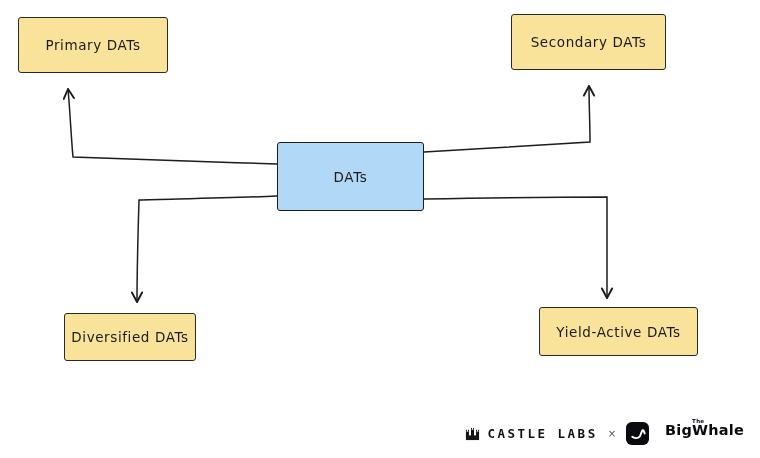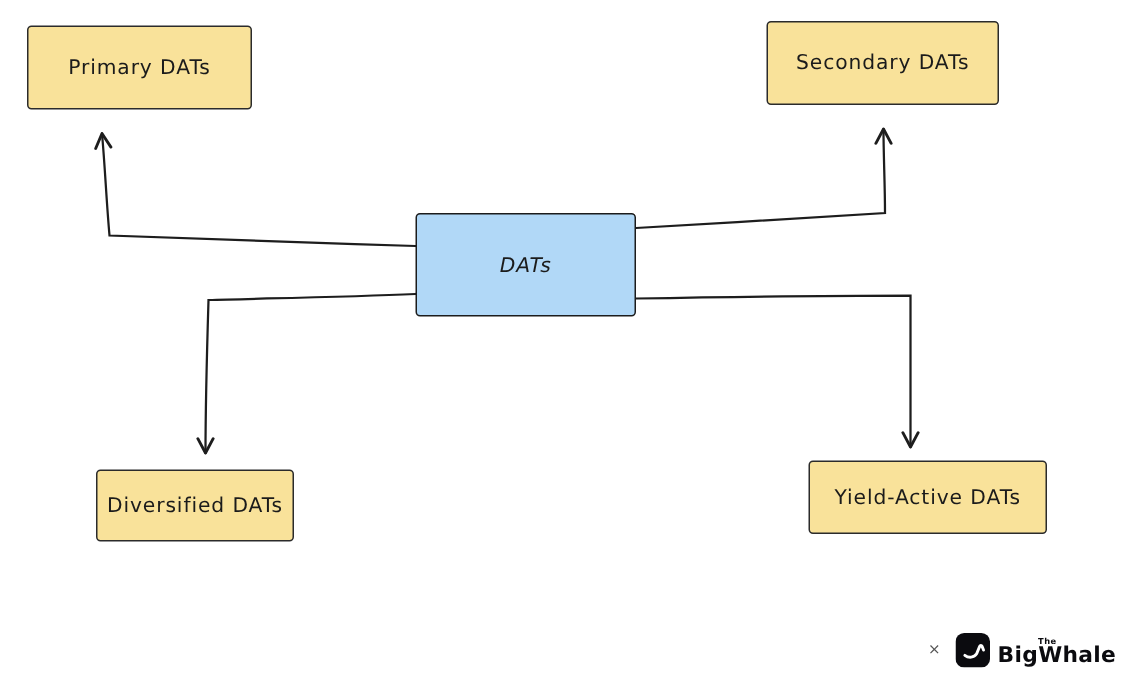--- a/index.html
+++ b/index.html
@@ -15,35 +15,35 @@
     border-radius:3px;
     font-size:13.5px;letter-spacing:.6px;color:#1b1b1b;font-weight:500;
     box-sizing:border-box;
   }
   .node.center{
     background:var(--center-fill,#b1d8f7);
     border-color:var(--center-border,#1c1c1c);
   }
   .node-primary{left:18px;top:17px;width:150px;height:56px;}
   .node-secondary{left:511px;top:14px;width:155px;height:56px;}
-  .node-center{left:277px;top:142px;width:147px;height:69px;font-style:italic;}
+  .node-center{left:277px;top:142px;width:147px;height:69px;}
   .node-diversified{left:64px;top:313px;width:132px;height:48px;}
   .node-yield{left:539px;top:307px;width:159px;height:49px;}
 
   .footer{
     position:absolute;right:16px;bottom:13px;
     display:flex;align-items:center;gap:9px;
   }
   .castle-wrap{display:flex;align-items:center;gap:6px;}
   .castle-label{
     font-family:"DejaVu Sans Mono", monospace;
     font-size:12.5px;font-weight:bold;letter-spacing:2.5px;color:#121212;
   }
   .sep{font-size:10px;color:#555;margin:0 1px;}
-  .whale-wrap{display:flex;align-items:flex-end;gap:5px;}
+  .whale-wrap{display:flex;align-items:flex-start;gap:16px;}
   .whale-text{position:relative;font-size:14.5px;font-weight:bold;color:#0b0b0f;letter-spacing:.2px;}
   .whale-the{
     position:absolute;top:-4px;left:27px;
     font-size:5.5px;font-weight:bold;letter-spacing:.3px;color:#0b0b0f;
   }
 </style>
 </head>
 <body>
 
 <div class="canvas">
@@ -77,20 +77,38 @@
   <div class="node node-diversified">
     <span>Diversified DATs</span>
   </div>
 
   <div class="node node-yield">
     <span>Yield-Active DATs</span>
   </div>
 
   <div class="footer">
 
+    <div class="castle-wrap">
+      <svg viewBox="0 0 18 16" width="17" height="15" xmlns="http://www.w3.org/2000/svg">
+        <g fill="#151515">
+          <rect x="2" y="6" width="3.2" height="9"></rect>
+          <rect x="2" y="4" width="1" height="2"></rect>
+            <rect x="4.2" y="4" width="1" height="2"></rect>
+          <rect x="7.4" y="4" width="3.2" height="11"></rect>
+          <rect x="7.4" y="2" width="1" height="2"></rect>
+            <rect x="9.6" y="2" width="1" height="2"></rect>
+          <rect x="12.8" y="6" width="3.2" height="9"></rect>
+          <rect x="12.8" y="4" width="1" height="2"></rect>
+            <rect x="15" y="4" width="1" height="2"></rect>
+          <rect x="5.2" y="10" width="2.2" height="5"></rect>
+            <rect x="10.6" y="10" width="2.2" height="5"></rect>
+        </g>
+      </svg>
+      <span class="castle-label">CASTLE LABS</span>
+    </div>
 
     <span class="sep">×</span>
 
     <div class="whale-wrap">
       <svg viewBox="0 0 24 24" width="23" height="23" xmlns="http://www.w3.org/2000/svg">
         <rect x="0" y="0" width="24" height="24" rx="6" fill="#0b0b0f"></rect>
         <path d="M6.5 15.5 c2.5 2 6.5 1.8 8.2 -1 l2.1 -5.2 c.35 -.85 1.35 -.85 1.7 0 l1 2.6" stroke="#ffffff" stroke-width="2" fill="none" stroke-linecap="round"></path>
       </svg>
       <span class="whale-text"><span>Big</span><span class="whale-the">The</span><span>Whale</span></span>
     </div>

